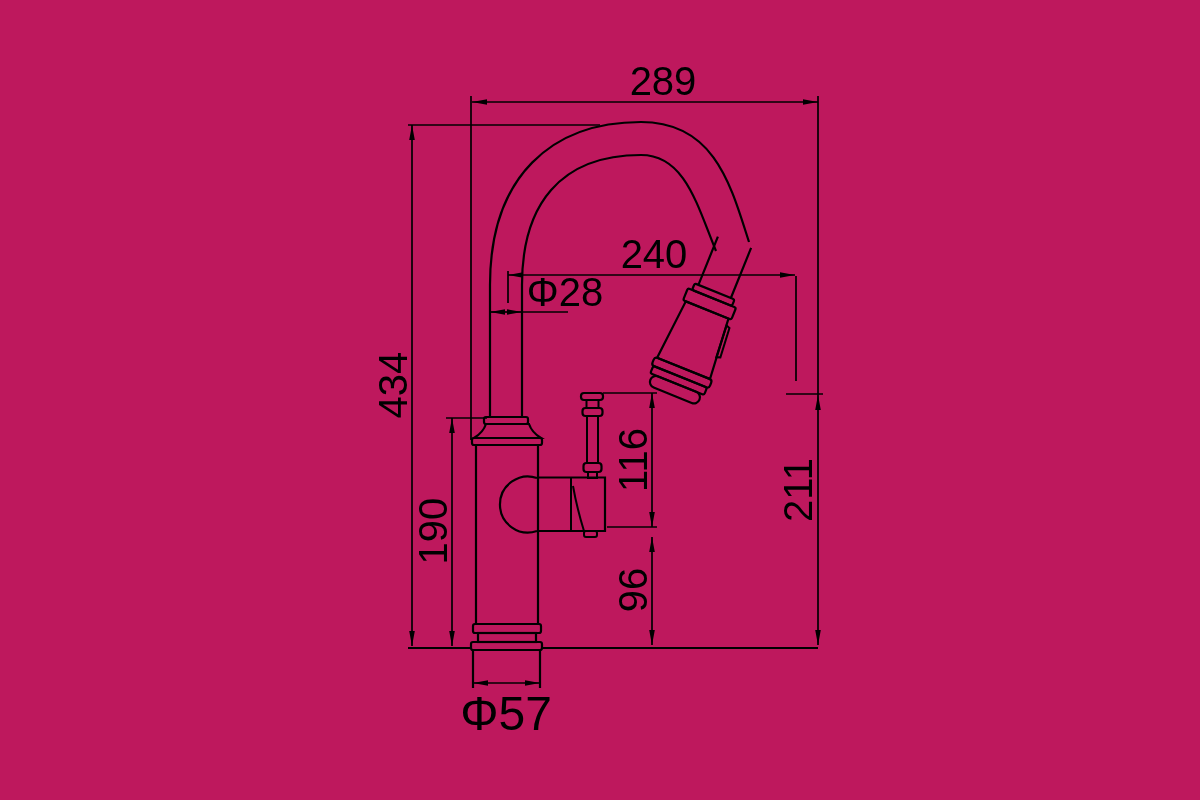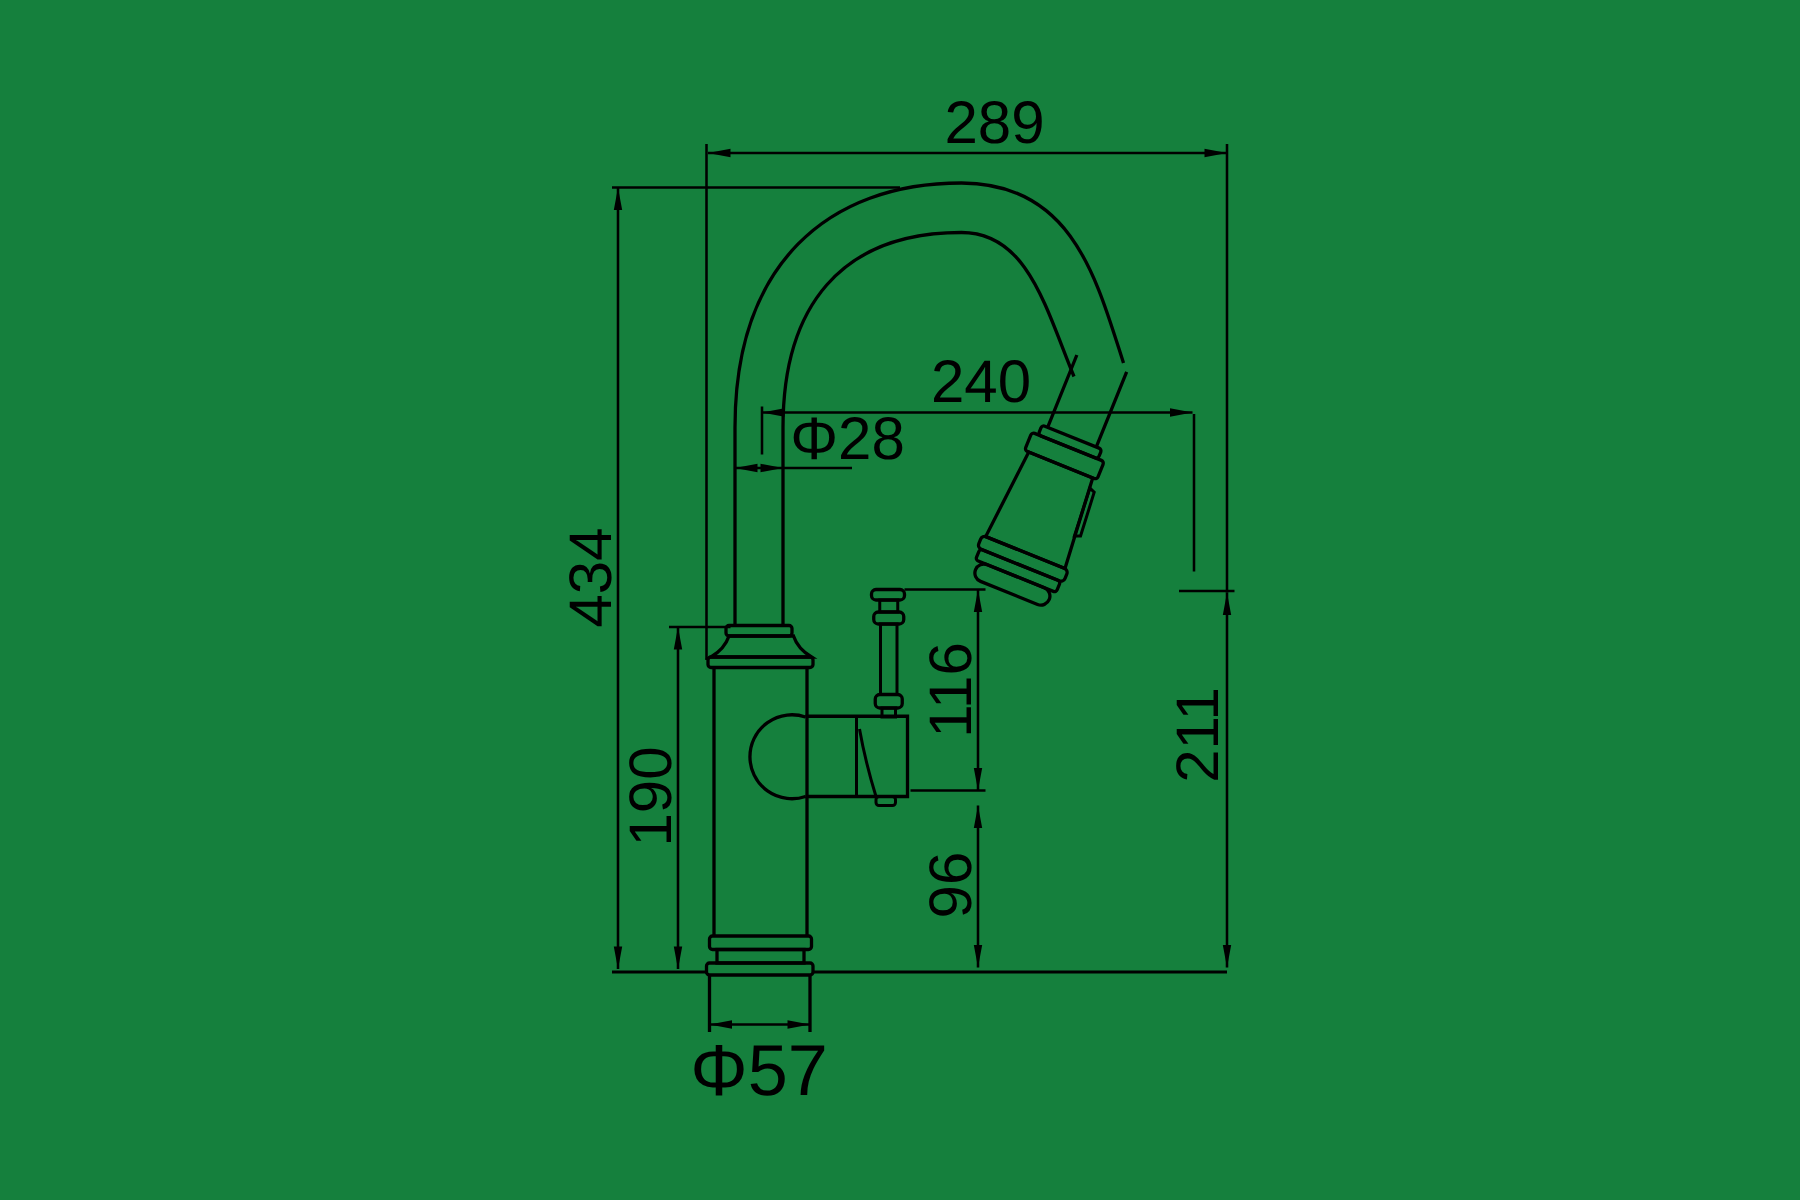--- a/index.html
+++ b/index.html
@@ -1,20 +1,20 @@
 <!DOCTYPE html>
 <html><head>
 <meta charset="utf-8">
 <style>
   html, body { margin: 0; padding: 0; background: #ffffff; }
   .canvas {
     position: relative;
     width: 1200px;
     height: 800px;
-    background: #15803d;
+    background: #be185d;
     overflow: hidden;
     font-family: "Liberation Sans", sans-serif;
   }
   svg { display: block; }
   .geo  { stroke: #000; stroke-width: 2.2; fill: none; }
   .geo-thin { stroke: #000; stroke-width: 2; fill: none; }
   .dim  { stroke: #000; stroke-width: 1.7; fill: none; }
   .dim-text {
     fill: #000;
     font-family: "Liberation Sans", sans-serif;

